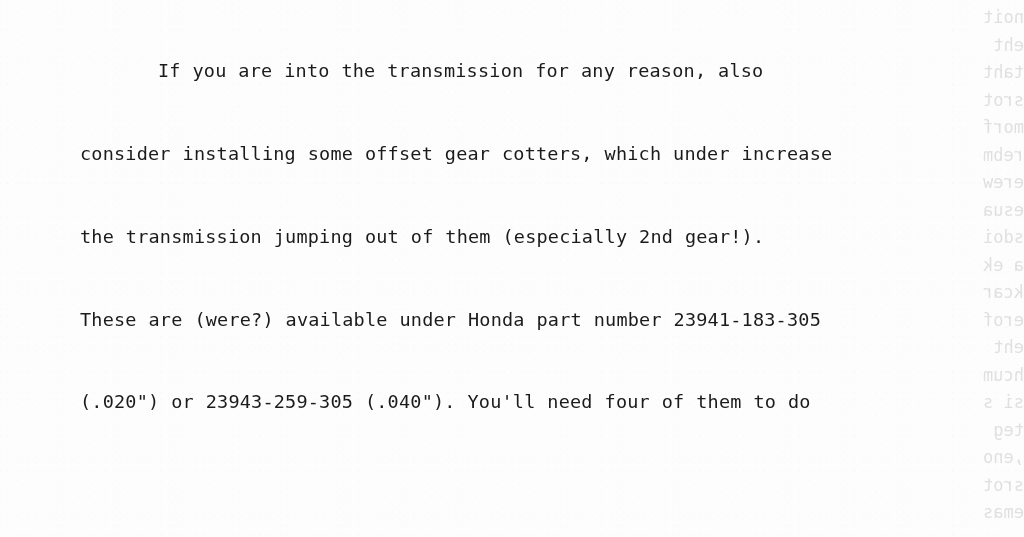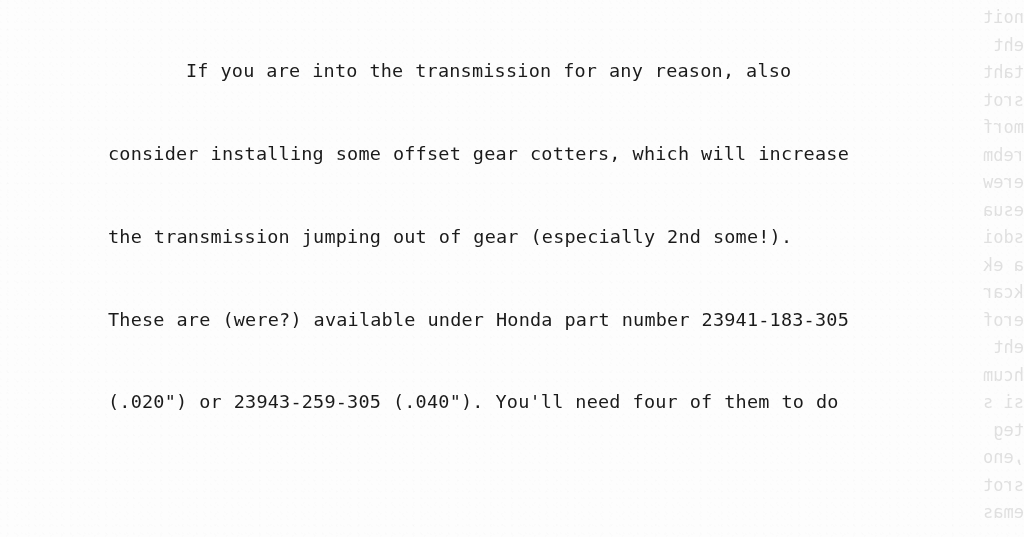--- a/index.html
+++ b/index.html
@@ -49,21 +49,20 @@
   }
   .para {
     margin: 0;
     padding: 0 0 0 80px;
     text-indent: 0;
     white-space: pre-wrap;
   }
   .para .line {
     display: block;
     white-space: pre;
-    margin-left: 28px;
   }
   .para .line.indent {
     padding-left: 78px;
   }
   .grain {
     position: absolute;
     inset: 0;
     pointer-events: none;
     background:
       radial-gradient(circle at 12% 20%, rgba(0,0,0,0.015) 0 1px, transparent 1px),
@@ -95,22 +94,22 @@
 si siht
 teg ot
 ,enod
 srotom
 emas eht</div>
 
   <div class="scan-body">
 
     <p class="para">
       <span class="line indent">If you are into the transmission for any reason, also</span>
-      <span class="line">consider installing some offset gear cotters, which will increase</span>
-      <span class="line">the transmission jumping out of gear (especially 2nd some!).</span>
+      <span class="line">consider installing some offset gear cotters, which under increase</span>
+      <span class="line">the transmission jumping out of them (especially 2nd gear!).</span>
       <span class="line">These are (were?) available under Honda part number 23941-183-305</span>
       <span class="line">(.020") or 23943-259-305 (.040"). You'll need four of them to do</span>
       
       
       
       
       
       
       
       

